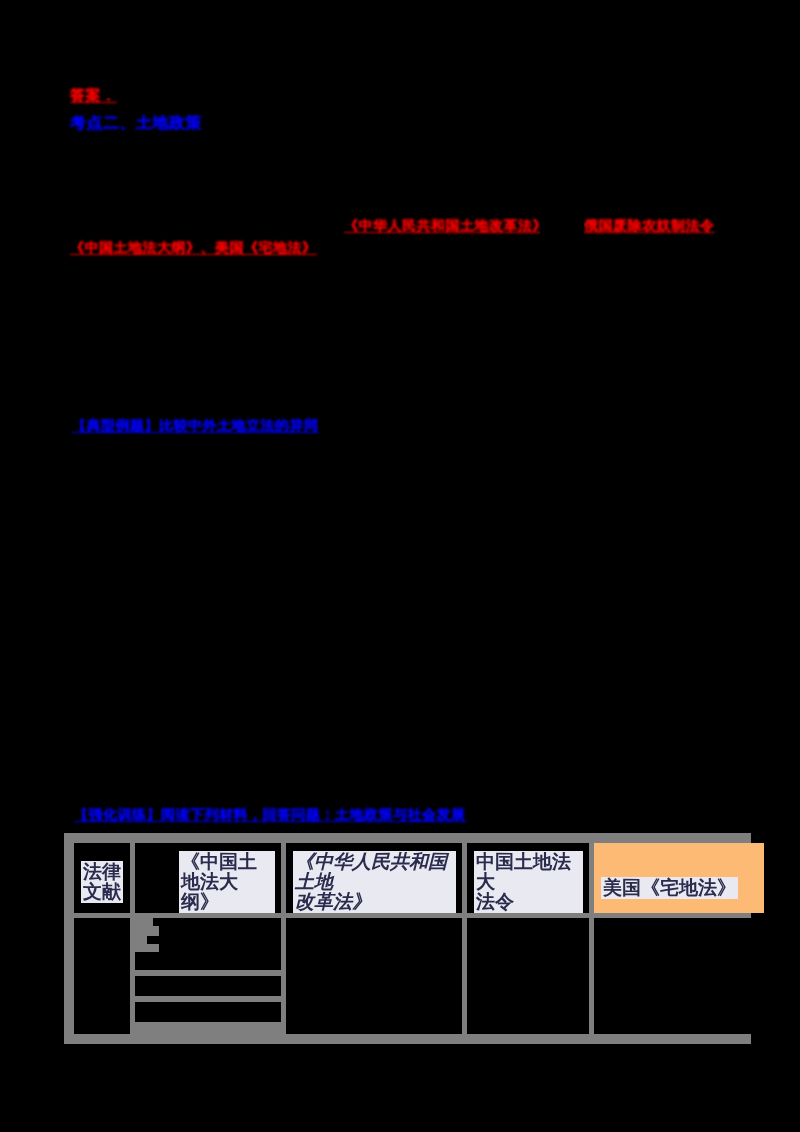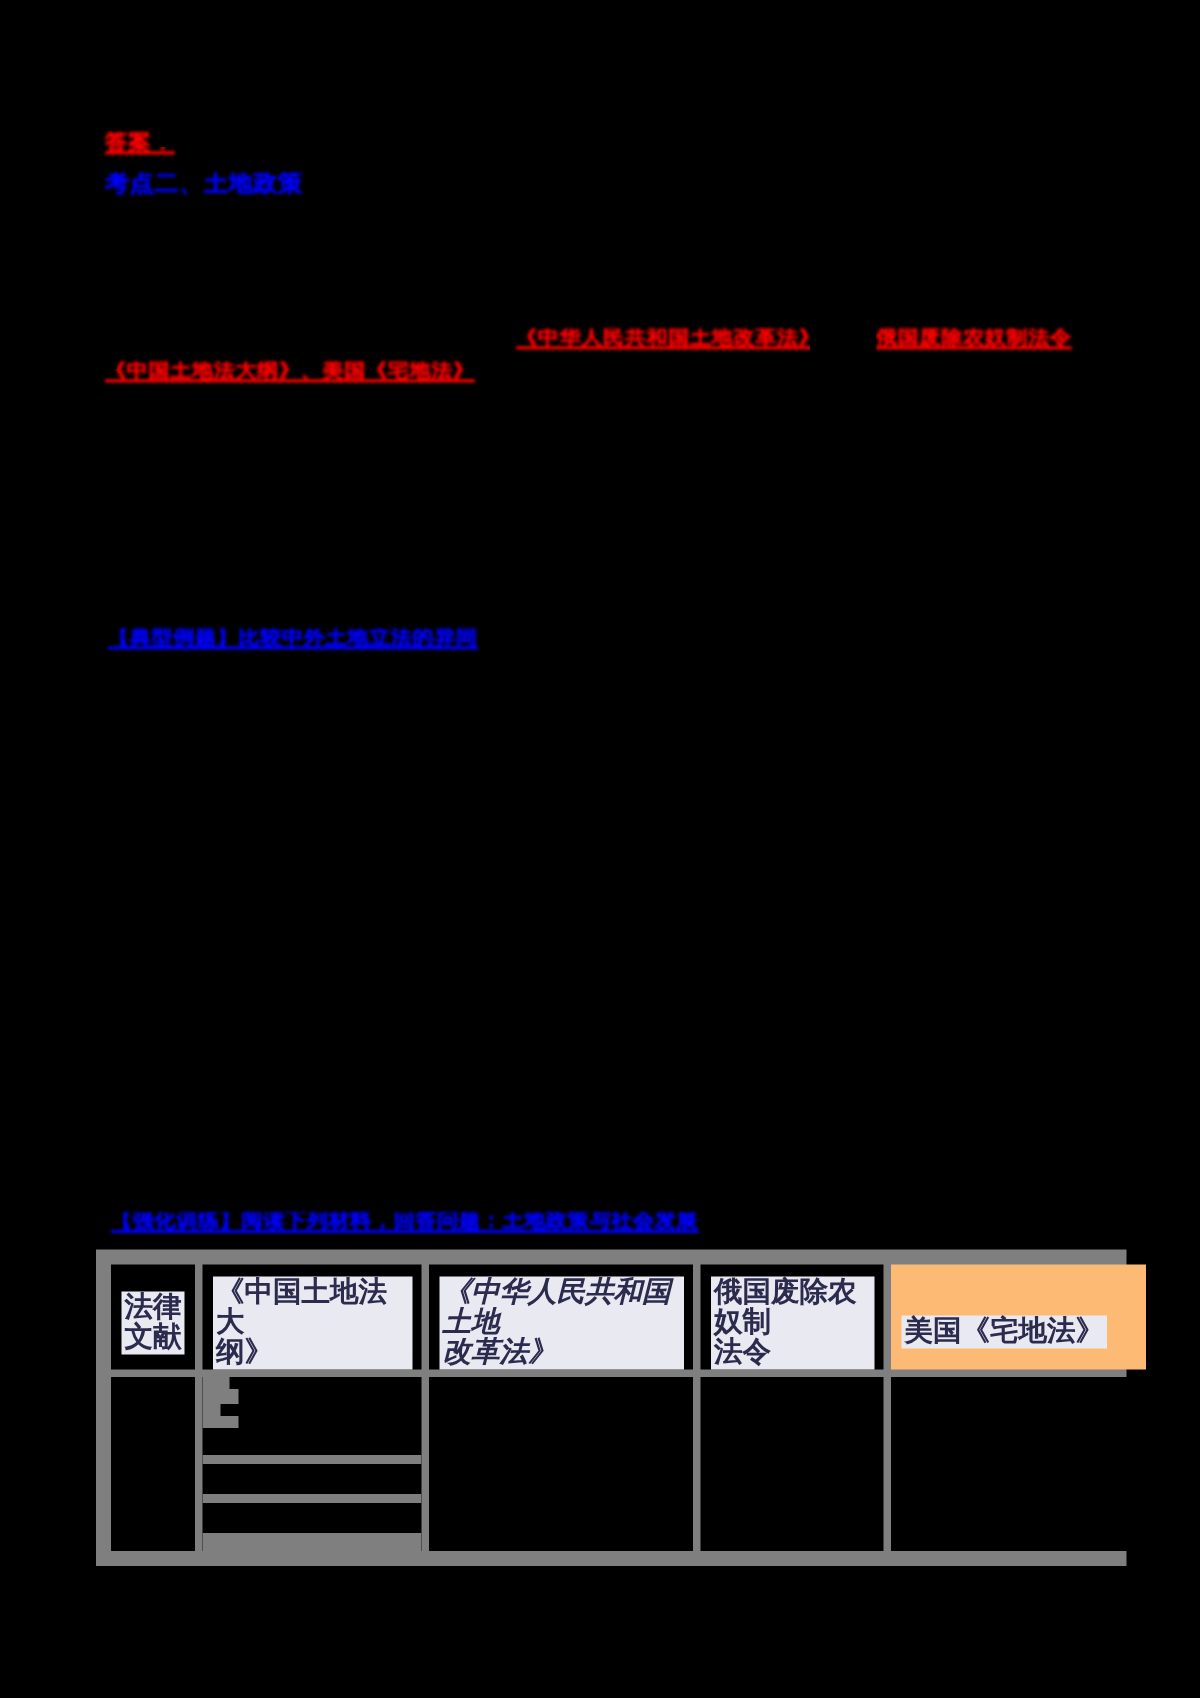--- a/index.html
+++ b/index.html
@@ -119,34 +119,34 @@
       </colgroup>
       <thead>
         <tr>
           <th style="padding:0; background:#000; border:0;">
             <div class="cellpad" style="text-align:left;">
               <span class="cellbox">法律
 文献</span>
             </div>
           </th>
           <th style="padding:0; background:#000; border:0;">
-            <div class="cellpad" style="text-align:left;">
+            <div class="cellpad" style="text-align:left;margin-left:37px;">
               <span class="cellbox">《中国土地法大
 纲》</span>
             </div>
           </th>
           <th style="padding:0; background:#000; border:0;font-style:italic;">
             <div class="cellpad" style="text-align:left;">
               <span class="cellbox">《中华人民共和国土地
 改革法》</span>
             </div>
           </th>
           <th style="padding:0; background:#000; border:0;">
             <div class="cellpad" style="text-align:left;">
-              <span class="cellbox">俄国废除农奴制
+              <span class="cellbox">中国土地法大
 法令</span>
             </div>
           </th>
           <th style="padding:0; background:#fdba74; border:0;margin-top:21px;">
             <div class="cellpad" style="text-align:left; padding-top:20px;">
               <span class="cellbox">美国《宅地法》</span>
             </div>
           </th>
         </tr>
       </thead>

